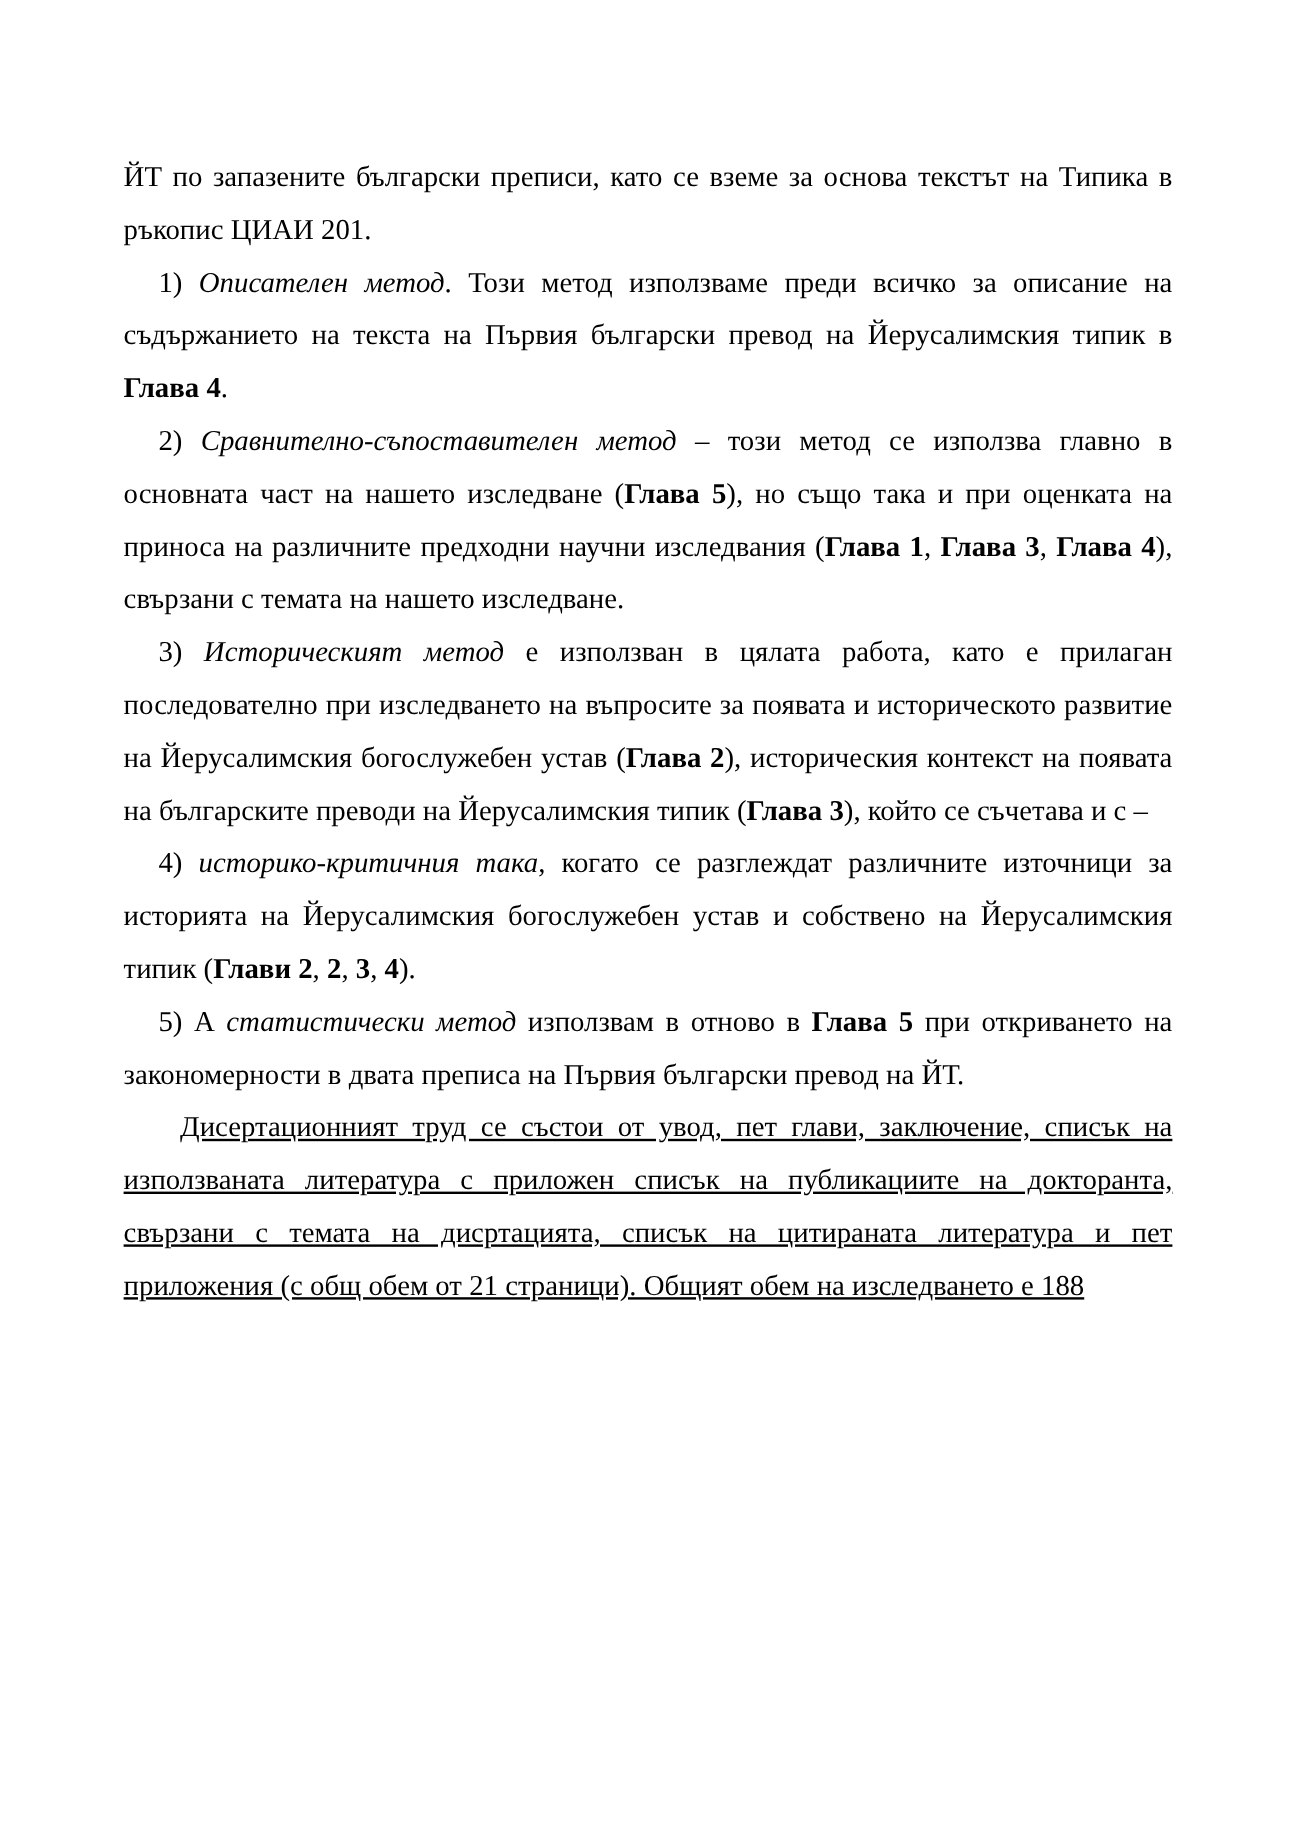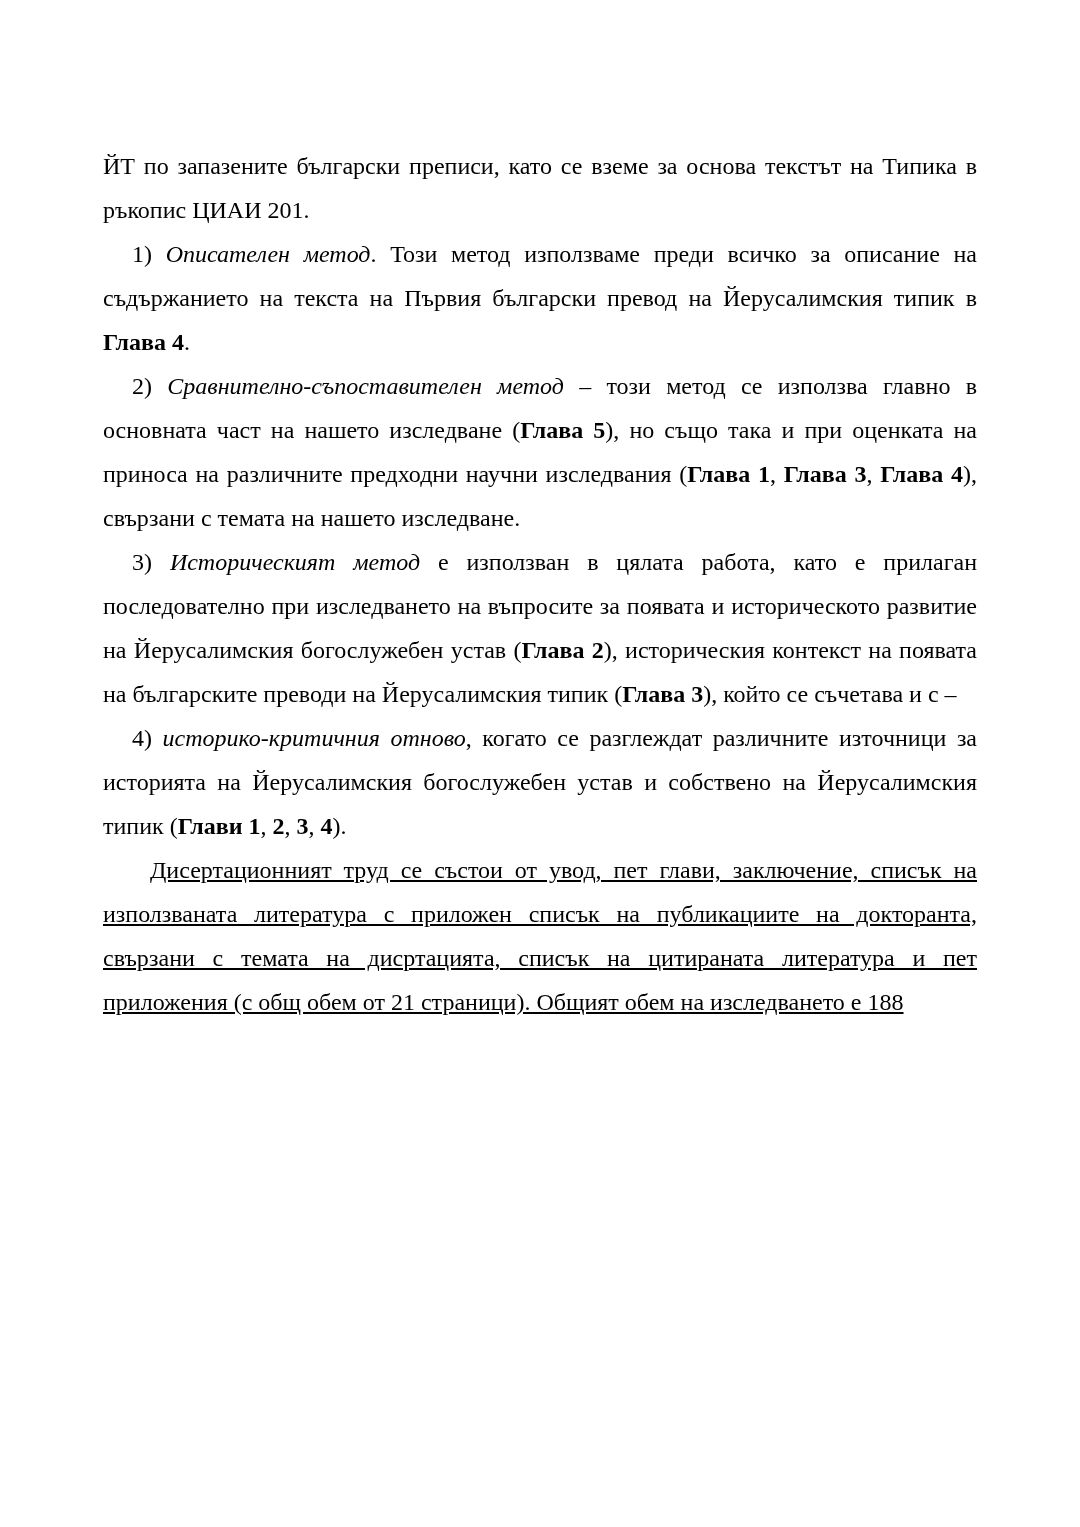--- a/index.html
+++ b/index.html
@@ -14,21 +14,21 @@
     box-sizing: border-box;
     background: #ffffff;
     color: #000000;
     overflow: hidden;
     font-family: "Liberation Serif", "DejaVu Serif", serif;
     font-size: 24px;
     line-height: 44px;
   }
   .doc {
     position: absolute;
-    top: 144px;
+    top: 126px;
     left: 103px;
     width: 874px;
   }
   .doc p {
     margin: 0;
     padding: 0;
     text-align: justify;
   }
   p.p-cont  { text-indent: 0; }
   p.p-list  { text-indent: 29px; }
@@ -41,16 +41,17 @@
 </style>
 </head>
 <body>
 
 <div class="page">
   <div class="doc">
     <p class="p-cont"><span>ЙТ по запазените български преписи, като се вземе за основа текстът на Типика в ръкопис ЦИАИ 201.</span></p>
     <p class="p-list"><span>1) </span><span class="it">Описателен метод</span><span>. Този метод използваме преди всичко за описание на съдържанието на текста на Първия български превод на Йерусалимския типик в </span><span class="bd">Глава 4</span><span>.</span></p>
     <p class="p-list"><span>2) </span><span class="it">Сравнително-съпоставителен метод</span><span> – този метод се използва главно в основната част на нашето изследване (</span><span class="bd">Глава 5</span><span>), но също така и при оценката на приноса на различните предходни научни изследвания (</span><span class="bd">Глава 1</span><span>, </span><span class="bd">Глава 3</span><span>, </span><span class="bd">Глава 4</span><span>), свързани с темата на нашето изследване.</span></p>
     <p class="p-list"><span>3) </span><span class="it">Историческият метод</span><span> е използван в цялата работа, като е прилаган последователно при изследването на въпросите за появата и историческото развитие на Йерусалимския богослужебен устав (</span><span class="bd">Глава 2</span><span>), историческия контекст на появата на българските преводи на Йерусалимския типик (</span><span class="bd">Глава 3</span><span>), който се съчетава и с –</span></p>
-    <p class="p-list"><span>4) </span><span class="it">историко-критичния отново</span><span>, когато се разглеждат различните източници за историята на Йерусалимския богослужебен устав и собствено на Йерусалимския типик (</span><span class="bd">Глави 1</span><span>, </span><span class="bd">2</span><span>, </span><span class="bd">3</span><span>, </span><span class="bd">4</span><span>).</span></p>
+    <p class="p-list"><span>4) </span><span class="it">историко-критичния така</span><span>, когато се разглеждат различните източници за историята на Йерусалимския богослужебен устав и собствено на Йерусалимския типик (</span><span class="bd">Глави 2</span><span>, </span><span class="bd">2</span><span>, </span><span class="bd">3</span><span>, </span><span class="bd">4</span><span>).</span></p>
+    <p class="p-list"><span>5) А </span><span class="it">статистически метод</span><span> използвам в отново в </span><span class="bd">Глава 5</span><span> при откриването на закономерности в двата преписа на Първия български превод на ЙТ.</span></p>
     <p class="p-body"><span>Дисертационният труд се състои от увод, пет глави, заключение, списък на използваната литература с приложен списък на публикациите на докторанта, свързани с темата на дисртацията, списък на цитираната литература и пет приложения (с общ обем от 21 страници). Общият обем на изследването е 188</span></p>
   </div>
 </div>
 
 </body></html>

